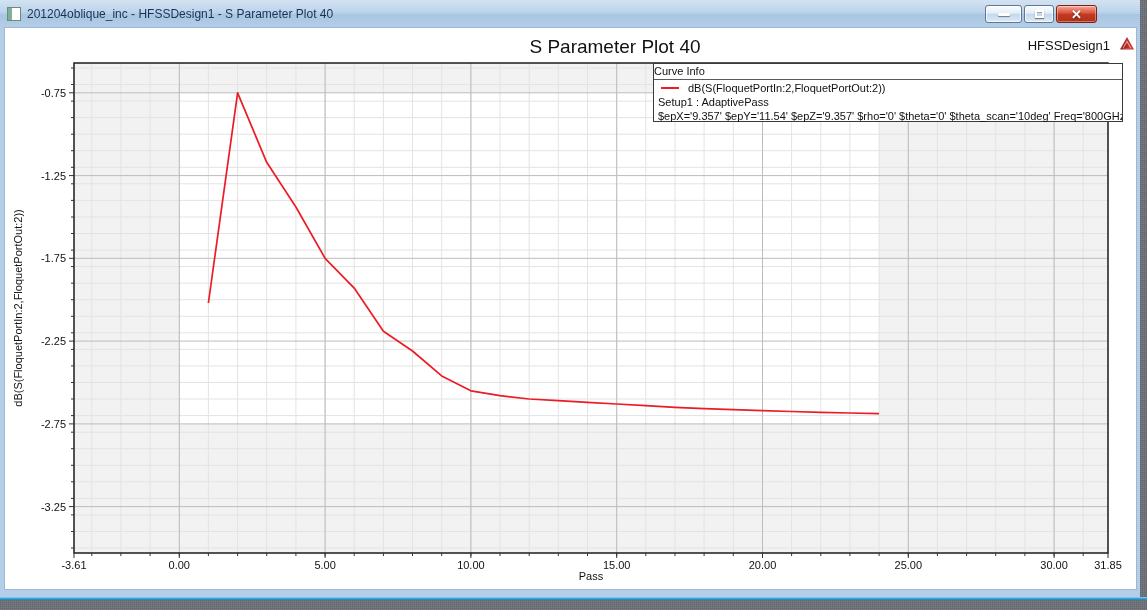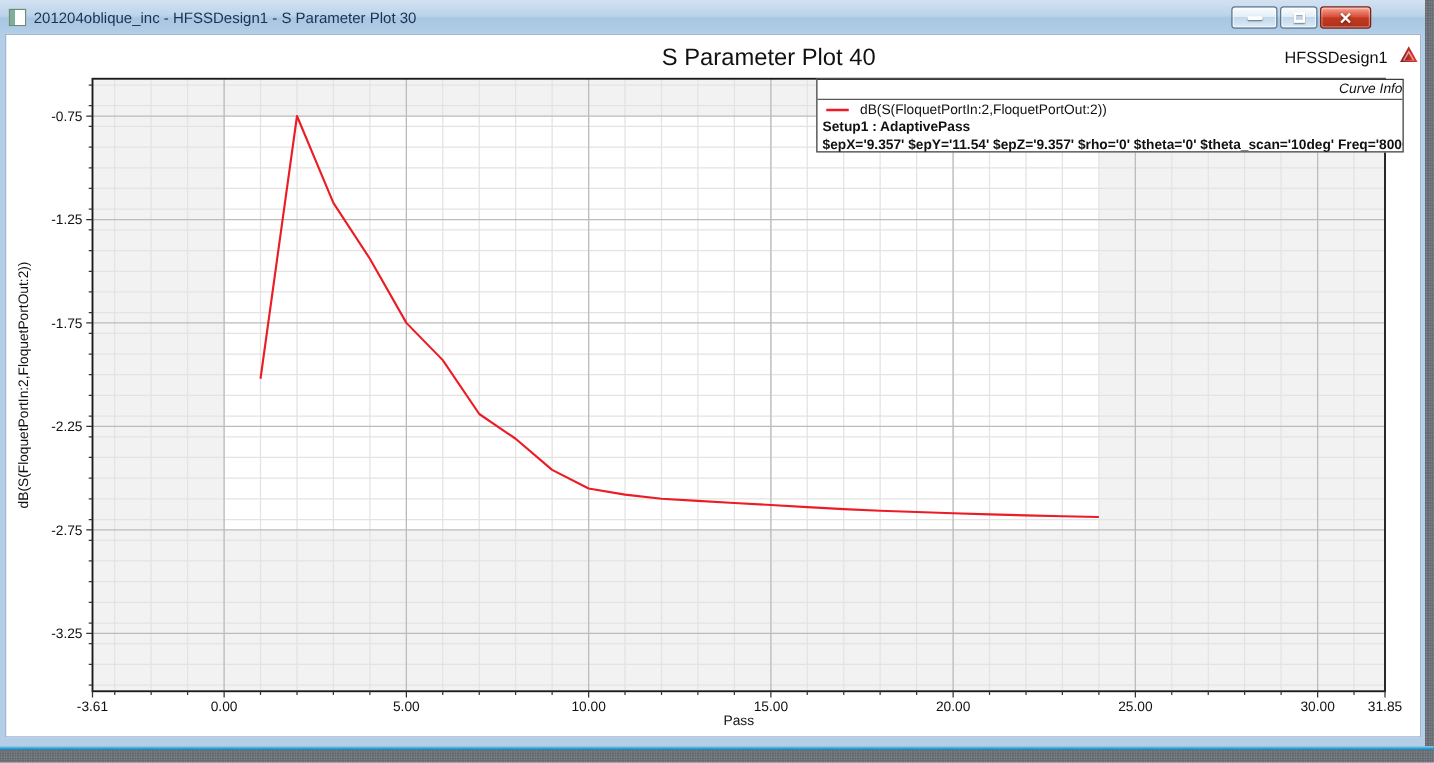--- a/index.html
+++ b/index.html
@@ -85,38 +85,38 @@
 
   svg.plot{position:absolute;left:0;top:0;z-index:1;}
 
   
   .legend{
     position:absolute;left:653px;top:63px;width:470px;height:59px;
     background:#fff;border:1px solid #3a3a3a;box-sizing:border-box;
     z-index:3;font-size:11px;color:#111;
   }
   .legend-header{
-    height:15px;line-height:14px;text-align:right;border-bottom:1px solid #5a5a5a;font-style:italic;
+    height:15px;line-height:14px;text-align:left;border-bottom:1px solid #5a5a5a;
   }
   .legend-row{display:flex;align-items:center;height:15px;line-height:14px;}
   .legend-swatch{width:18px;height:2px;margin:0 9px 0 7px;flex:none;}
-  .legend-line{padding-left:4px;height:14px;line-height:14px;white-space:nowrap;overflow:hidden;font-weight:bold;}
+  .legend-line{padding-left:4px;height:14px;line-height:14px;white-space:nowrap;overflow:hidden;}
 </style>
 </head>
 <body>
 
 <div class="desktop desktop-bottom"></div>
 <div class="desktop desktop-right"></div>
 <div class="taskbar-top-line"></div>
 
 <div class="window">
 
   <div class="titlebar">
     <div class="title-icon"></div>
-    <div class="title-text">201204oblique_inc - HFSSDesign1 - S Parameter Plot 30</div>
+    <div class="title-text">201204oblique_inc - HFSSDesign1 - S Parameter Plot 40</div>
   </div>
 
   <div class="win-buttons">
     <div class="win-btn btn-min">
       <div class="glyph-min"></div>
     </div>
     <div class="win-btn btn-restore">
       <div class="glyph-restore"></div>
     </div>
     <div class="win-btn btn-close">

